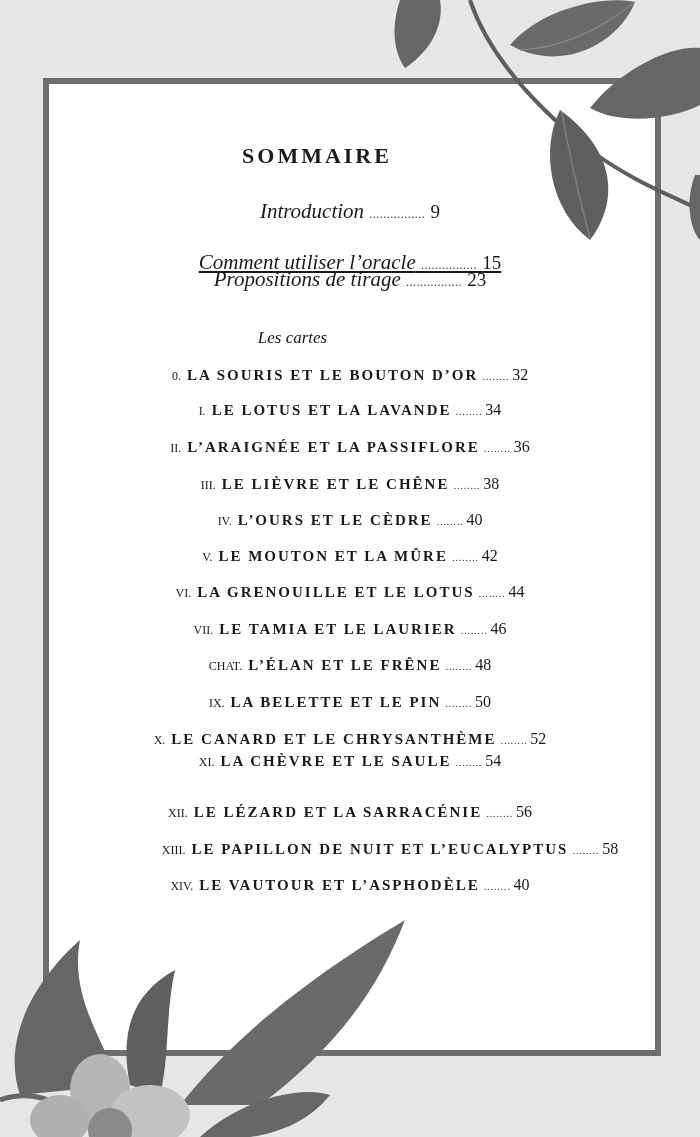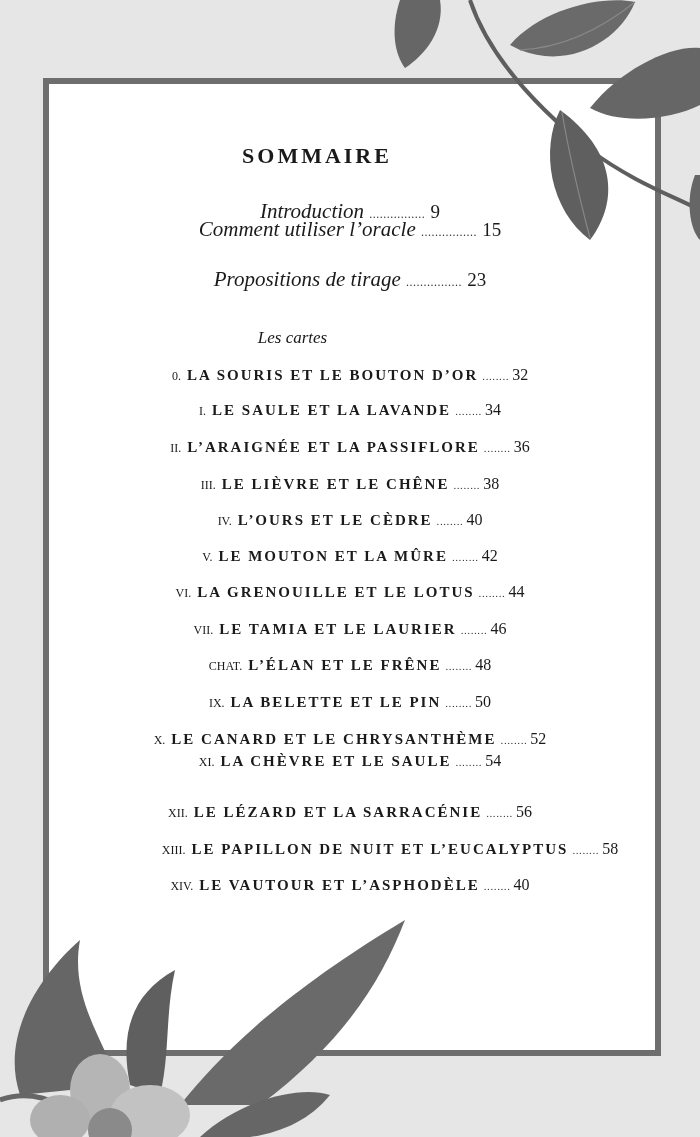--- a/index.html
+++ b/index.html
@@ -45,36 +45,36 @@
   <circle cx="110" cy="215" r="22" fill="#8a8a8a"></circle>
 </svg>
 
 <div class="title">SOMMAIRE</div>
 
 <div class="intro" style="top:199px;">
   <span>Introduction</span>
   <span class="dots">................</span>
   <span class="pg">9</span>
 </div>
-<div class="intro" style="top:217px;">
+<div class="intro" style="top:250px;text-decoration:underline;">
   <span>Comment utiliser l’oracle</span>
   <span class="dots">................</span>
   <span class="pg">15</span>
 </div>
 <div class="intro" style="top:267px;">
   <span>Propositions de tirage</span>
   <span class="dots">................</span>
   <span class="pg">23</span>
 </div>
 
 <div class="section">Les cartes</div>
 
 <div id="cards">
     <div class="card" style="top: 366px;"><span class="num">0.</span><span class="name">LA SOURIS ET LE BOUTON D’OR</span><span class="dots">........</span><span class="pg">32</span></div>
-    <div class="card" style="top: 401px;"><span class="num">I.</span><span class="name">LE SAULE ET LA LAVANDE</span><span class="dots">........</span><span class="pg">34</span></div>
+    <div class="card" style="top: 401px;"><span class="num">I.</span><span class="name">LE LOTUS ET LA LAVANDE</span><span class="dots">........</span><span class="pg">34</span></div>
     <div class="card" style="top: 438px; text-align: center;"><span class="num">II.</span><span class="name">L’ARAIGNÉE ET LA PASSIFLORE</span><span class="dots">........</span><span class="pg">36</span></div>
     <div class="card" style="top: 475px;"><span class="num">III.</span><span class="name">LE LIÈVRE ET LE CHÊNE</span><span class="dots">........</span><span class="pg">38</span></div>
     <div class="card" style="top: 511px;"><span class="num">IV.</span><span class="name">L’OURS ET LE CÈDRE</span><span class="dots">........</span><span class="pg">40</span></div>
     <div class="card" style="top: 547px;"><span class="num">V.</span><span class="name">LE MOUTON ET LA MÛRE</span><span class="dots">........</span><span class="pg">42</span></div>
     <div class="card" style="top: 583px;"><span class="num">VI.</span><span class="name">LA GRENOUILLE ET LE LOTUS</span><span class="dots">........</span><span class="pg">44</span></div>
     <div class="card" style="top: 620px;"><span class="num">VII.</span><span class="name">LE TAMIA ET LE LAURIER</span><span class="dots">........</span><span class="pg">46</span></div>
     <div class="card" style="top: 656px;"><span class="num">CHAT.</span><span class="name">L’ÉLAN ET LE FRÊNE</span><span class="dots">........</span><span class="pg">48</span></div>
     <div class="card" style="top: 693px;"><span class="num">IX.</span><span class="name">LA BELETTE ET LE PIN</span><span class="dots">........</span><span class="pg">50</span></div>
     <div class="card" style="top: 730px;"><span class="num">X.</span><span class="name">LE CANARD ET LE CHRYSANTHÈME</span><span class="dots">........</span><span class="pg">52</span></div>
     <div class="card" style="top: 752px;"><span class="num">XI.</span><span class="name">LA CHÈVRE ET LE SAULE</span><span class="dots">........</span><span class="pg">54</span></div>

